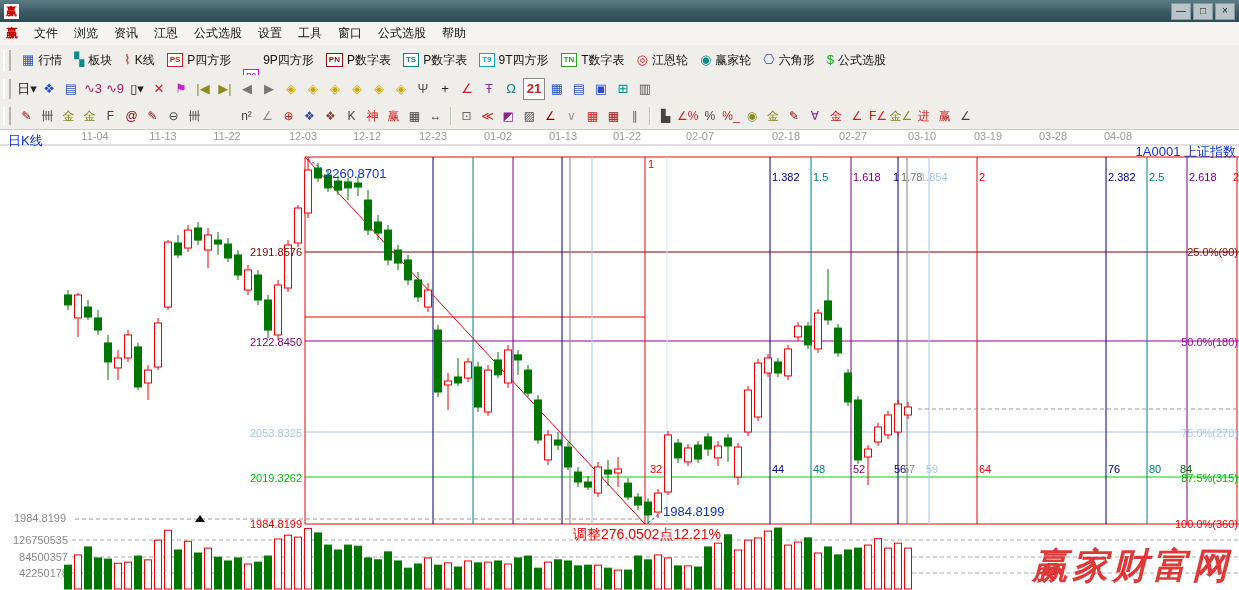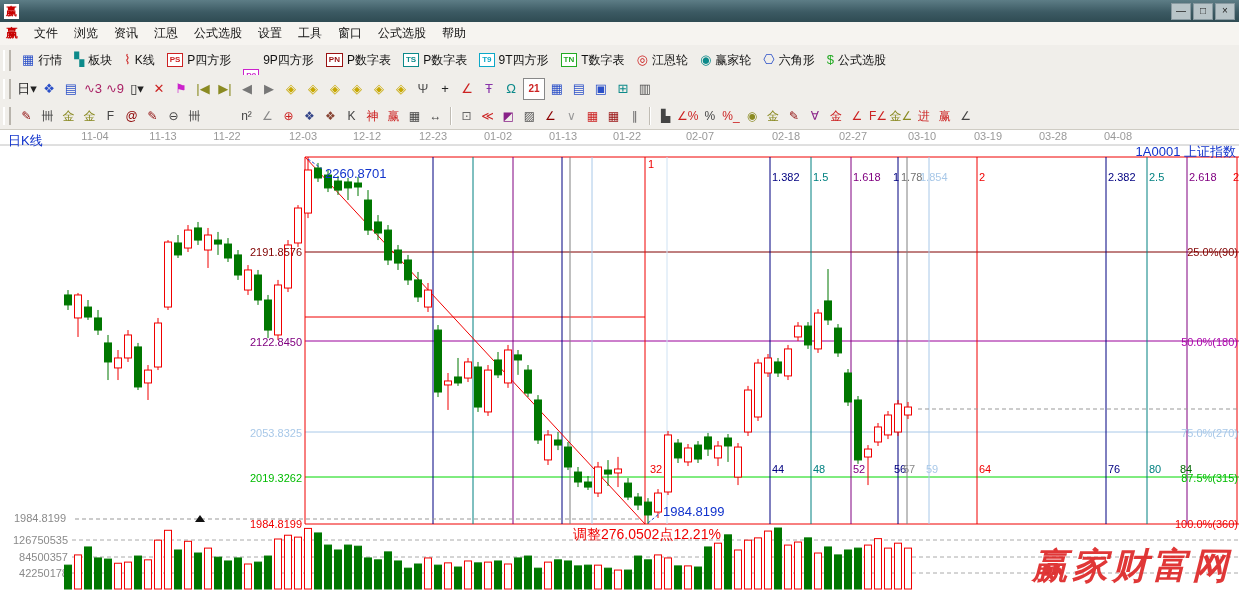--- a/index.html
+++ b/index.html
@@ -25,21 +25,21 @@
   #toolbar1{top:45px;height:30px;}
   #toolbar2{top:75px;height:28px;}
   #toolbar3{top:103px;height:26px;}
   .grip{width:4px;height:70%;border-left:2px solid #fff;border-right:2px solid #b8b4ac;margin:0 5px 0 3px;}
   .tbtn{display:flex;align-items:center;gap:4px;padding:2px 6px;cursor:default;white-space:nowrap;}
   .ticon{display:inline-block;font-size:13px;line-height:14px;}
   .badge{display:inline-block;font-size:8px;font-weight:bold;line-height:10px;padding:1px 2px;
     border:1px solid currentColor;background:#fff;}
   .i2{display:inline-block;min-width:20px;height:20px;line-height:20px;text-align:center;
     font-size:13px;margin:0 1px;cursor:default;}
-  .i2.box{border:1px solid #888;background:#fff;font-size:10px;font-weight:bold;}
+  .i2.box{border:1px solid #888;background:#fff;font-size:13px;font-weight:bold;}
   .i3{display:inline-block;min-width:19px;height:18px;line-height:18px;text-align:center;
     font-size:12px;margin:0 1px;cursor:default;}
   .sep{width:1px;height:70%;background:#c0bcb4;border-right:1px solid #fff;margin:0 4px;}
   
   #chartwrap{position:absolute;left:0;top:0;width:1239px;height:590px;z-index:1;background:#fff;}
   svg text{font-family:"Liberation Sans","DejaVu Sans",sans-serif;}
 </style>
 </head>
 <body>
 

